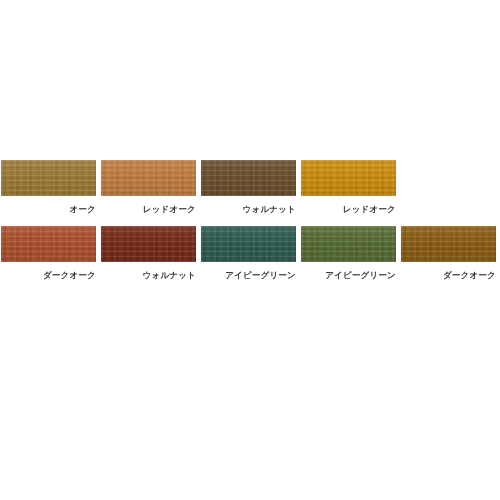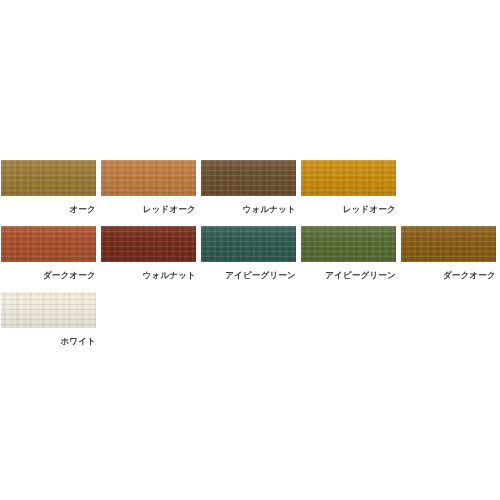--- a/index.html
+++ b/index.html
@@ -180,27 +180,20 @@
       <div class="swatch-chip" style="background-color: rgb(138, 92, 20);">
         <span class="sheen"></span>
         <span class="grain"></span>
       </div>
       <div class="swatch-label" style="color: rgb(58, 58, 58);">ダークオーク</div>
     </div>
   </div>
 
   <div class="swatch-row row-3">
 
-    <div class="swatch-cell">
-      <div class="swatch-chip" style="background-color: rgb(242, 236, 220);">
-        <span class="sheen"></span>
-        <span class="grain"></span>
-      </div>
-      <div class="swatch-label" style="color: rgb(58, 58, 58);">ホワイト</div>
-    </div>
 
     <div class="swatch-cell empty">
       <div class="swatch-chip"></div>
       <div class="swatch-label" style="color: rgb(58, 58, 58);"></div>
     </div>
     <div class="swatch-cell empty">
       <div class="swatch-chip"></div>
       <div class="swatch-label" style="color: rgb(58, 58, 58);"></div>
     </div>
     <div class="swatch-cell empty">

